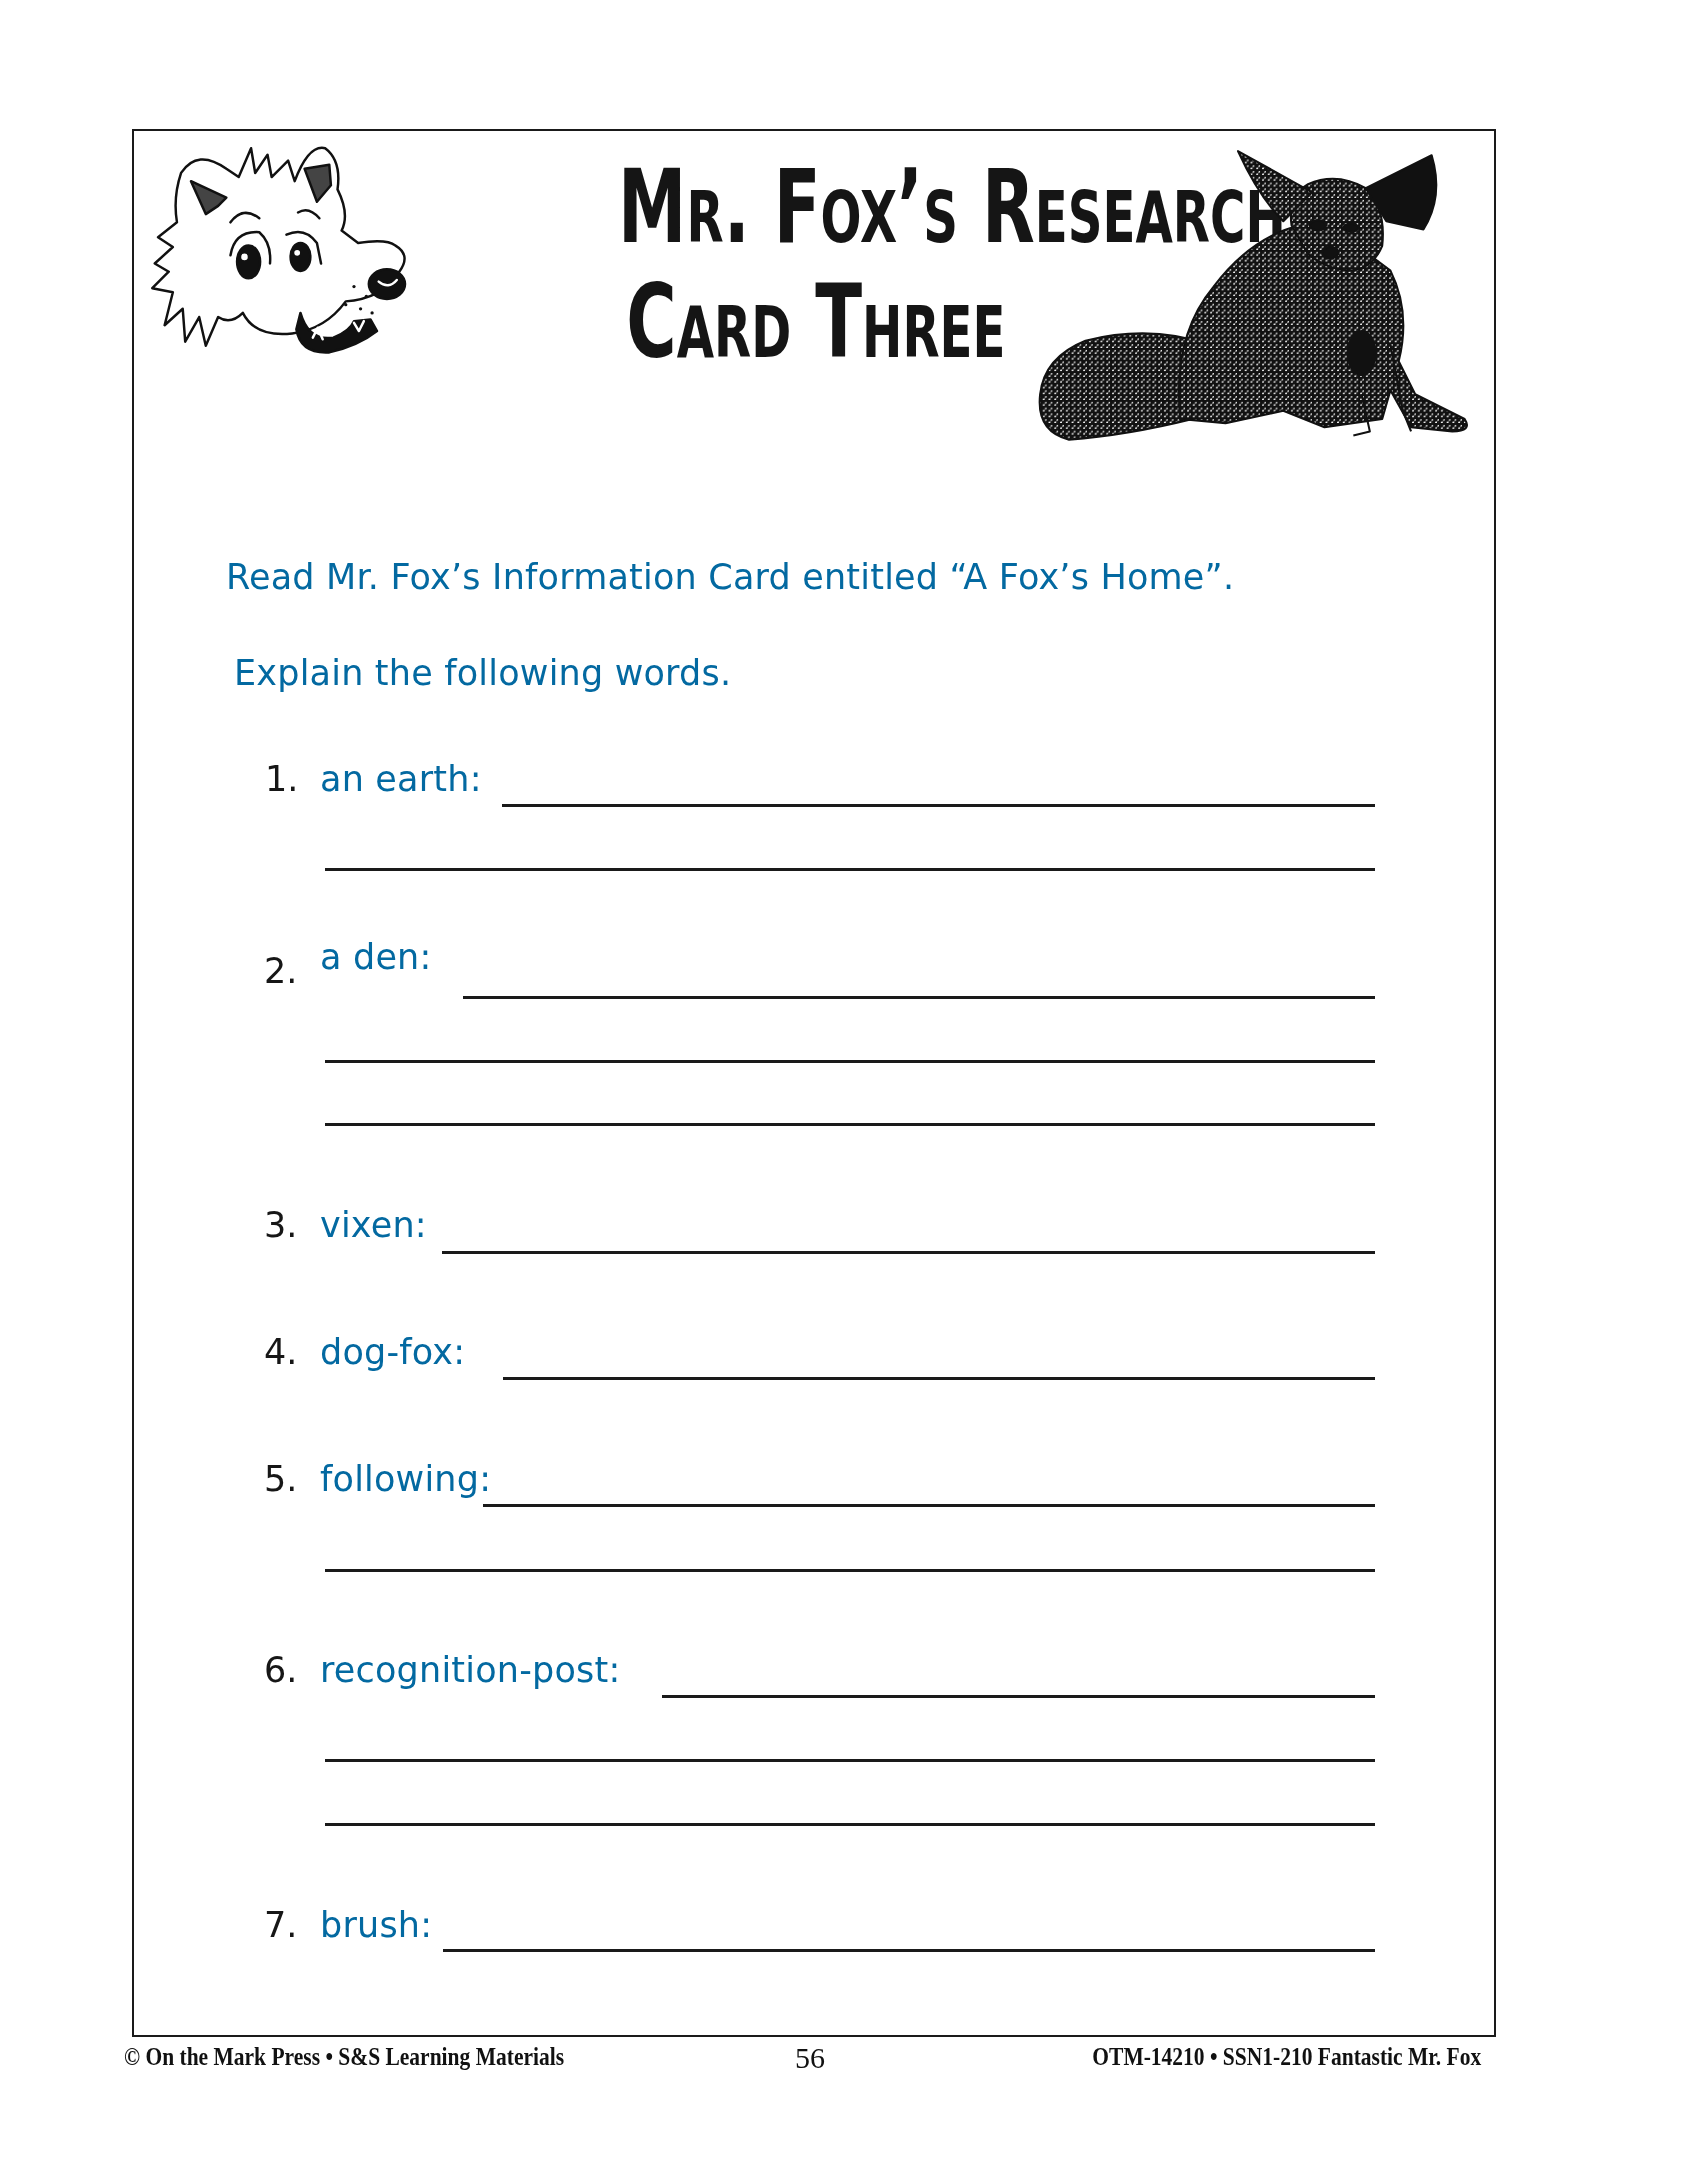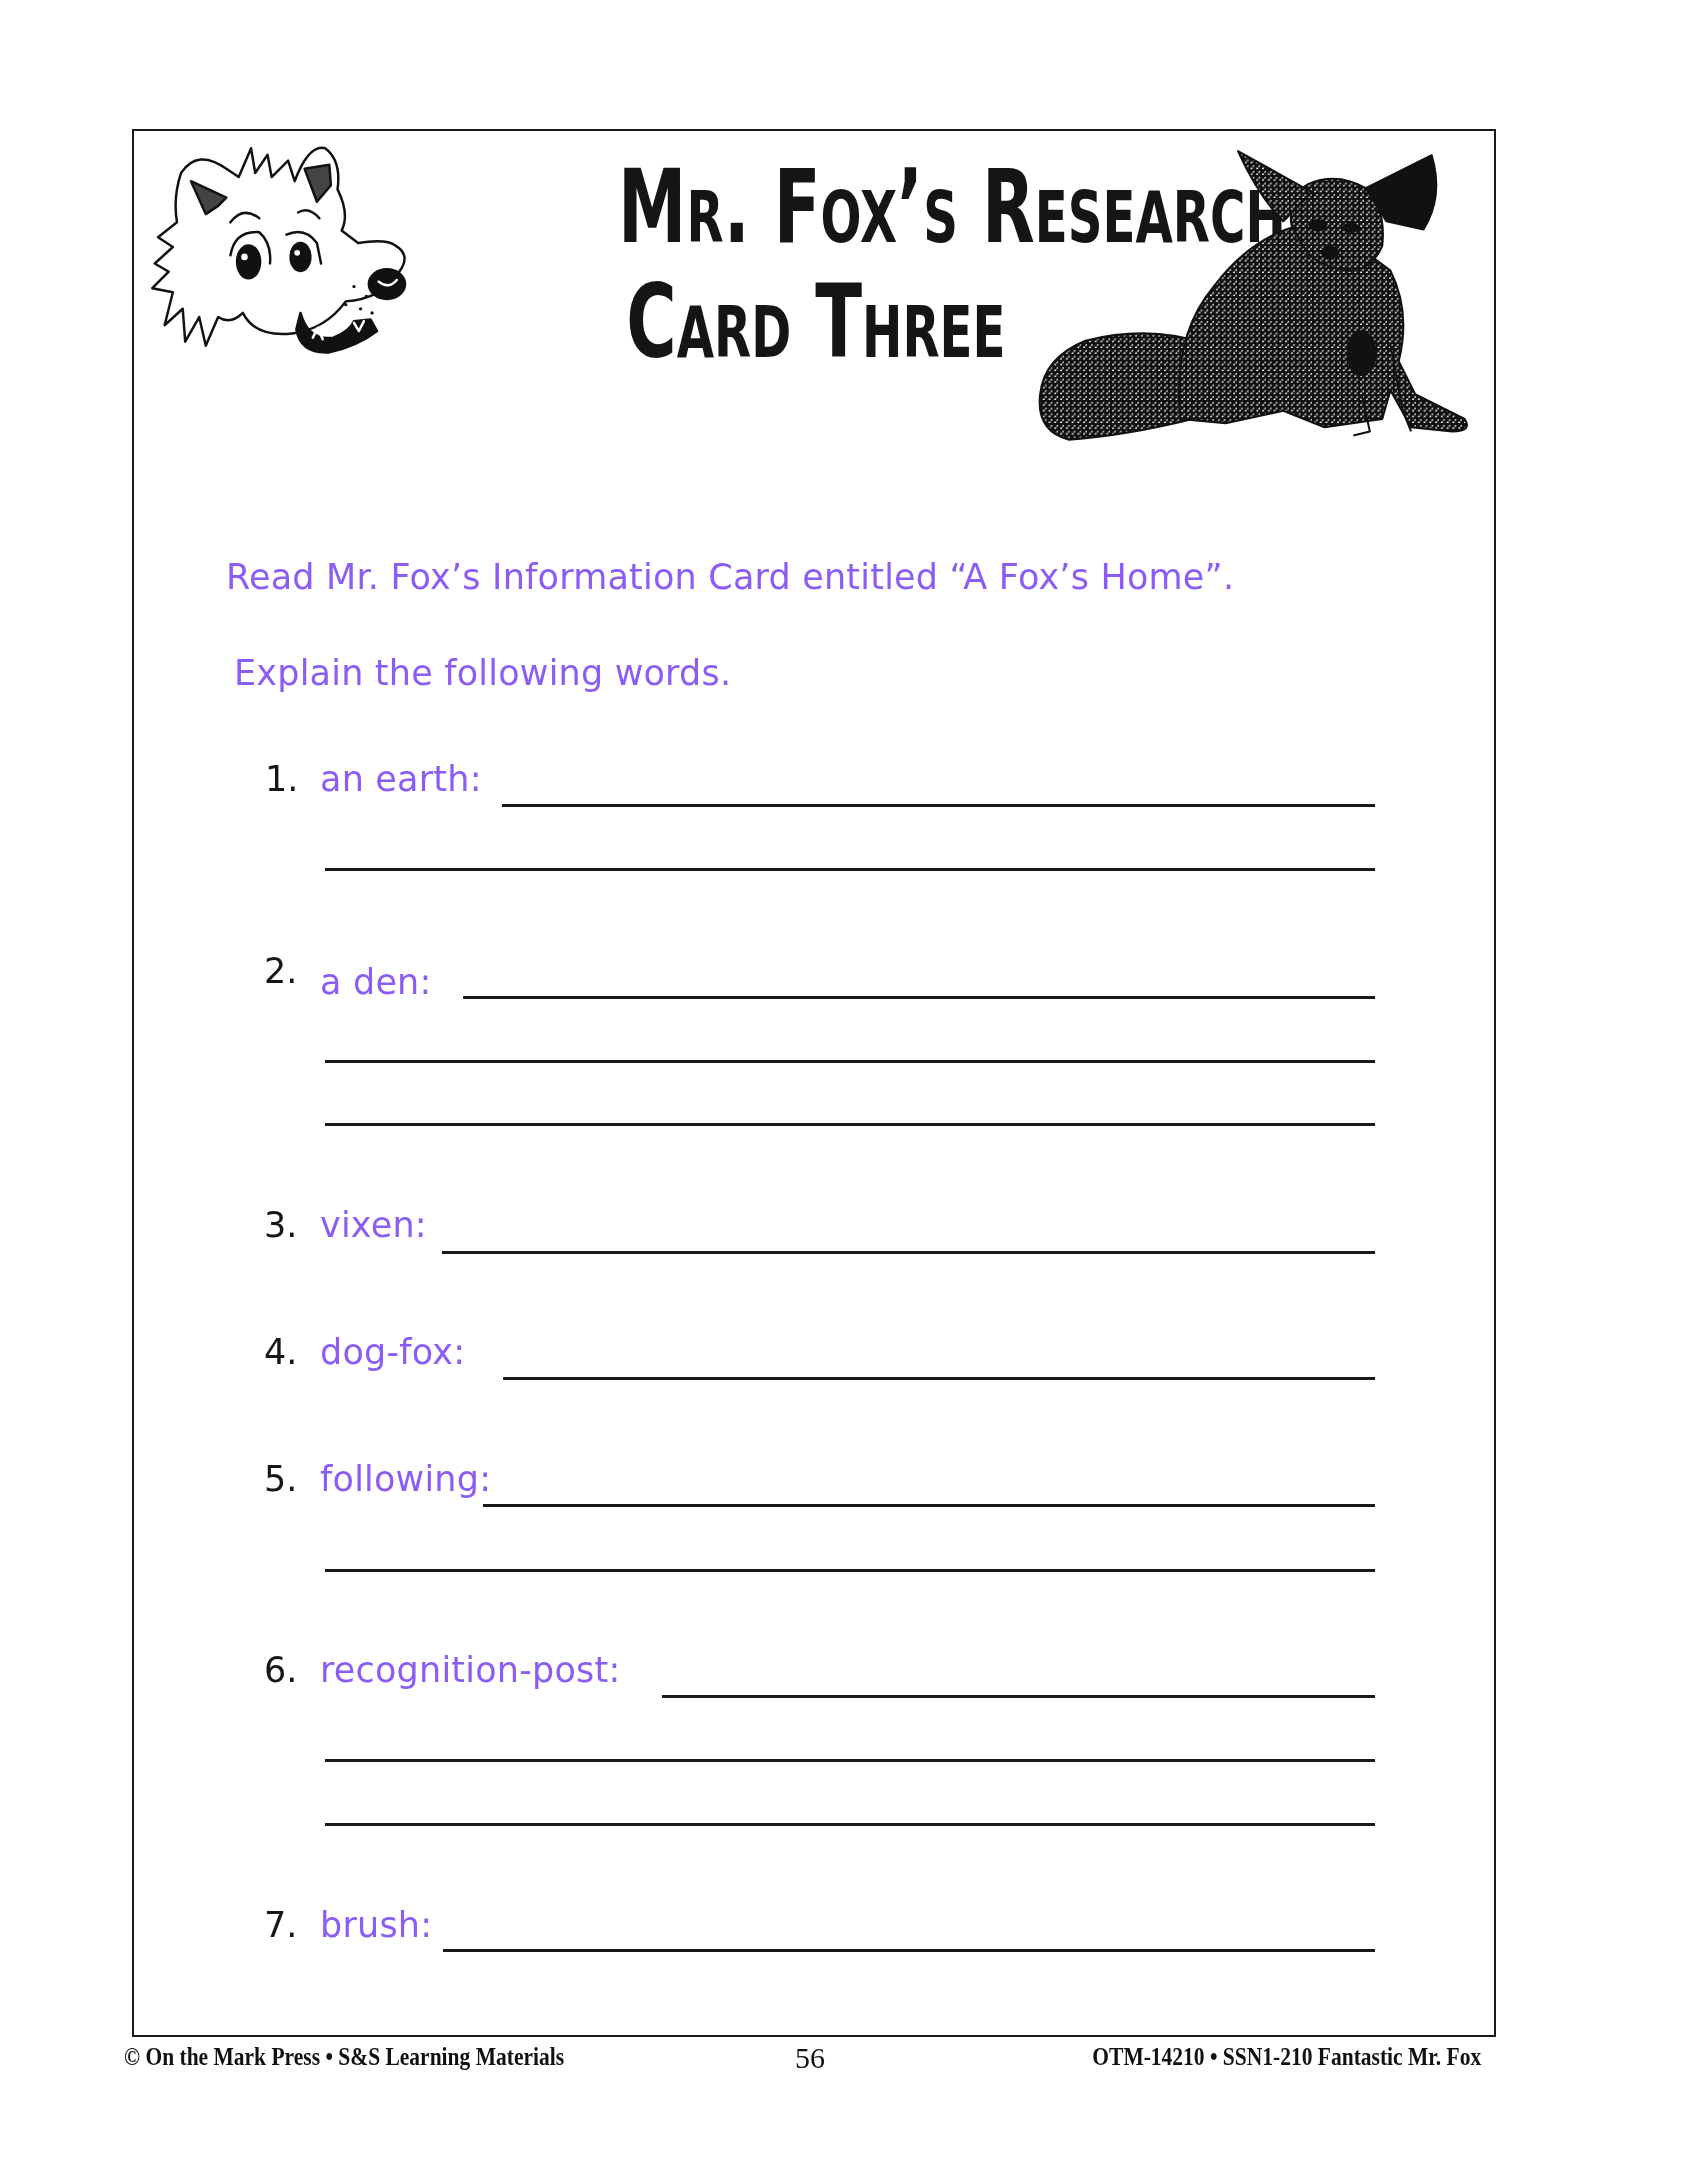--- a/index.html
+++ b/index.html
@@ -16,21 +16,21 @@
   }
   .title span { display:inline-block; transform:scaleX(0.68); transform-origin:center; }
   .title.l1 { top:157px; font-size:101px; line-height:101px; }
   .title.l2 { top:272px; font-size:101px; line-height:101px; }
 
   .cartoon { position:absolute; left:148px; top:140px; width:272px; height:247px; }
   .fennec { position:absolute; left:1036px; top:147px; width:441px; height:305px; }
 
   .txt {
     position:absolute; font-family:"DejaVu Sans", sans-serif; font-size:35px;
-    color:#8b5cf6; white-space:nowrap; letter-spacing:0.2px;
+    color:#0369a1; white-space:nowrap; letter-spacing:0.2px;
   }
   .num { position:absolute; font-family:"DejaVu Sans", sans-serif; font-size:35px; color:#161616; }
   .rule { position:absolute; height:2.5px; background:#1a1a1a; }
   .footer {
     position:absolute; top:2043px; font-family:Liberation Serif, serif;
     font-weight:bold; font-size:25px; color:#111; white-space:nowrap;
   }
   .footer .cond { display:inline-block; transform:scaleX(0.86); }
   .pageno { position:absolute; left:795px; top:2041px; font-family:"Liberation Serif", serif; font-size:30px; color:#111; }
 </style>
@@ -112,21 +112,21 @@
 
   <div class="txt" style="left:226px; top:557px;">Read Mr. Fox’s Information Card entitled “A Fox’s Home”.</div>
   <div class="txt" style="left:226px; top:653px;margin-left:8px;">Explain the following words.</div>
 
   <div class="num" style="left:265px; top:759px;">1.</div>
   <div class="txt" style="left:320px; top:759px;">an earth:</div>
   <div class="rule" style="left:502px; top:804px; width:873px;"></div>
   <div class="rule" style="left:325px; top:868px; width:1050px;"></div>
 
   <div class="num" style="left:264px; top:951px;">2.</div>
-  <div class="txt" style="left:320px; top:962px;">a den:</div>
+  <div class="txt" style="left:320px; top:937px;">a den:</div>
   <div class="rule" style="left:463px; top:996px; width:912px;"></div>
   <div class="rule" style="left:325px; top:1060px; width:1050px;"></div>
   <div class="rule" style="left:325px; top:1123px; width:1050px;"></div>
 
   <div class="num" style="left:264px; top:1205px;">3.</div>
   <div class="txt" style="left:320px; top:1205px;">vixen:</div>
   <div class="rule" style="left:442px; top:1251px; width:933px;"></div>
 
   <div class="num" style="left:264px; top:1332px;">4.</div>
   <div class="txt" style="left:320px; top:1332px;">dog-fox:</div>

